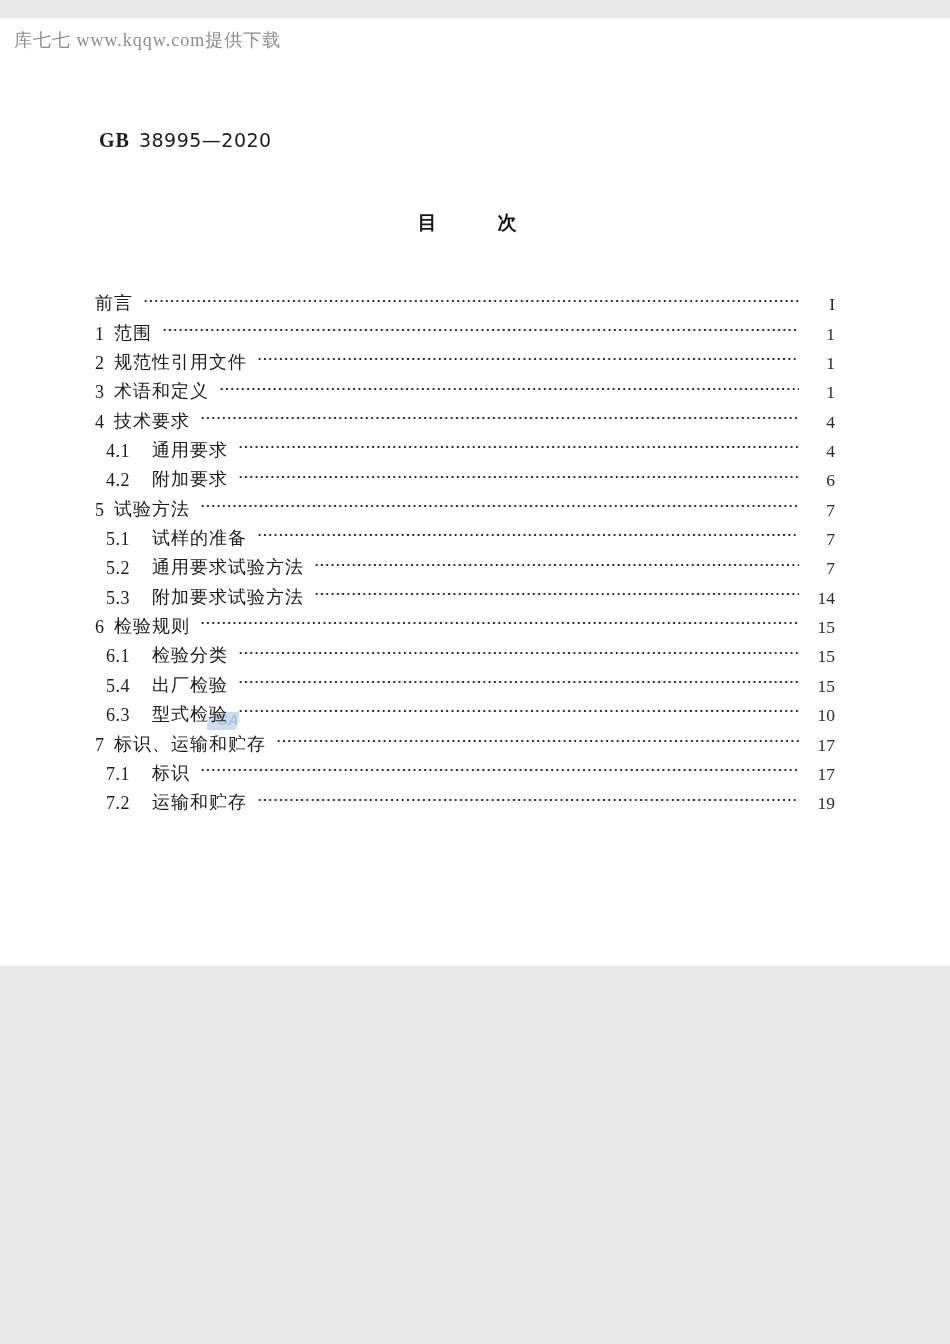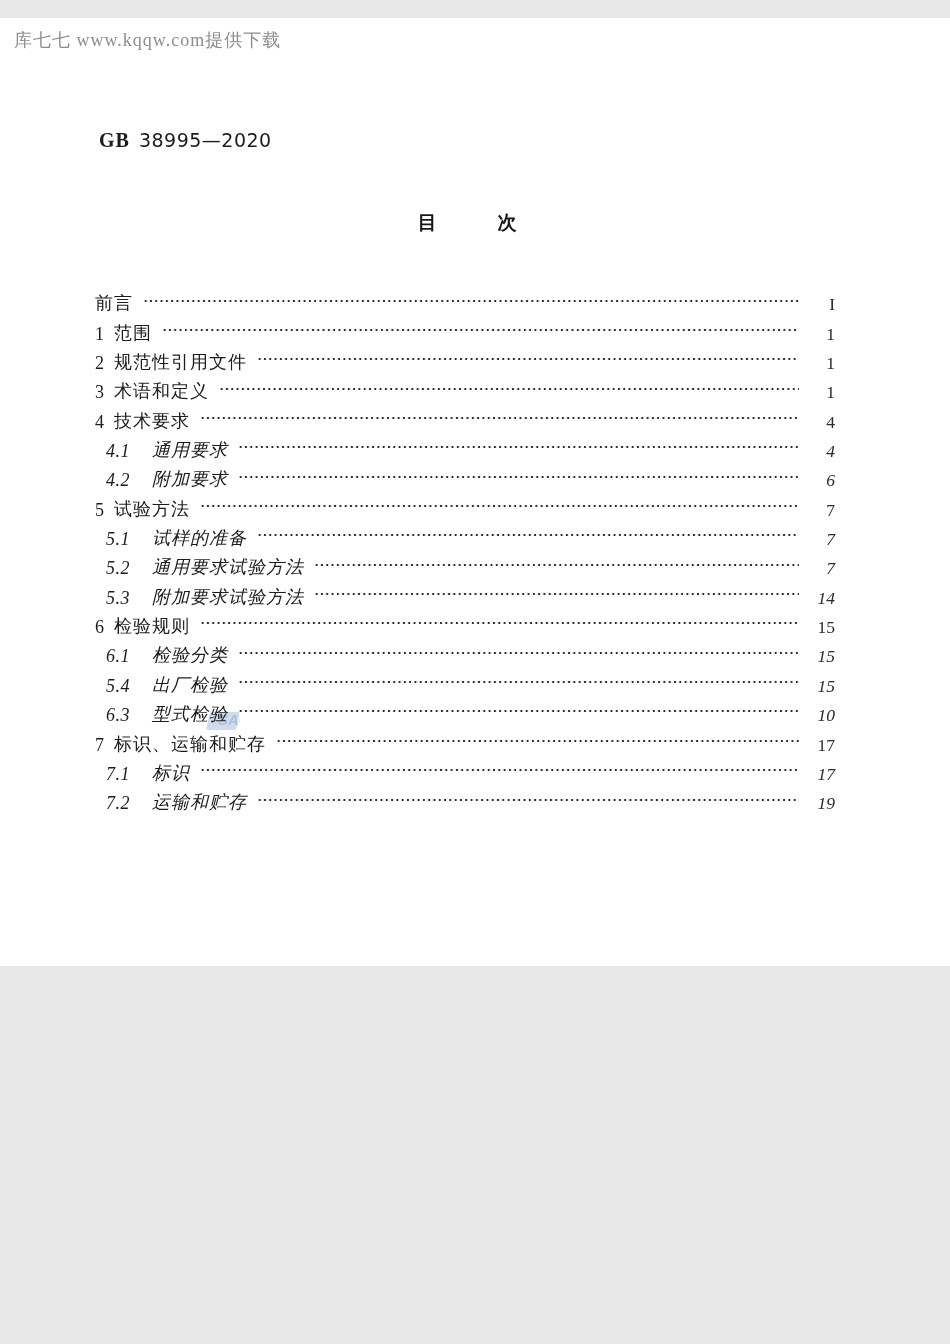--- a/index.html
+++ b/index.html
@@ -109,21 +109,21 @@
     align-items: flex-end;
     height: 29.35px;
     font-size: 18px;
     white-space: nowrap;
   }
   .toc-row .num {
     flex: none;
     letter-spacing: 0.5px;
   }
   .toc-row.lvl0 .num { width: 19px; }
-  .toc-row.lvl1 { padding-left: 11px; font-style: italic; }
+  .toc-row.lvl1 { padding-left: 11px; }
   .toc-row.lvl1 .num { width: 46px; }
   .toc-row .label {
     flex: none;
     letter-spacing: 1px;
     margin-right: 10px;
   }
   .toc-row .leader {
     flex: 1;
     align-self: stretch;
     margin-right: 9px;

